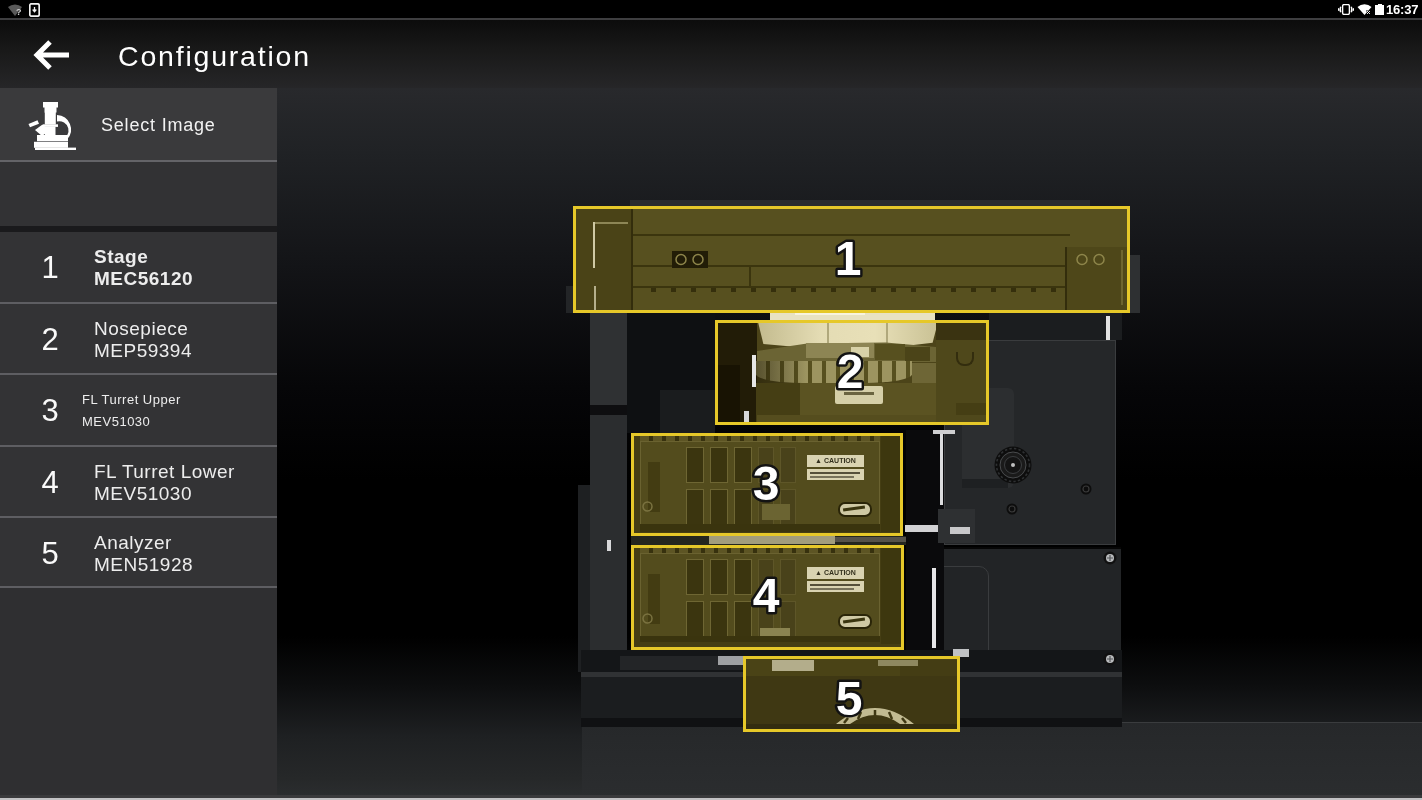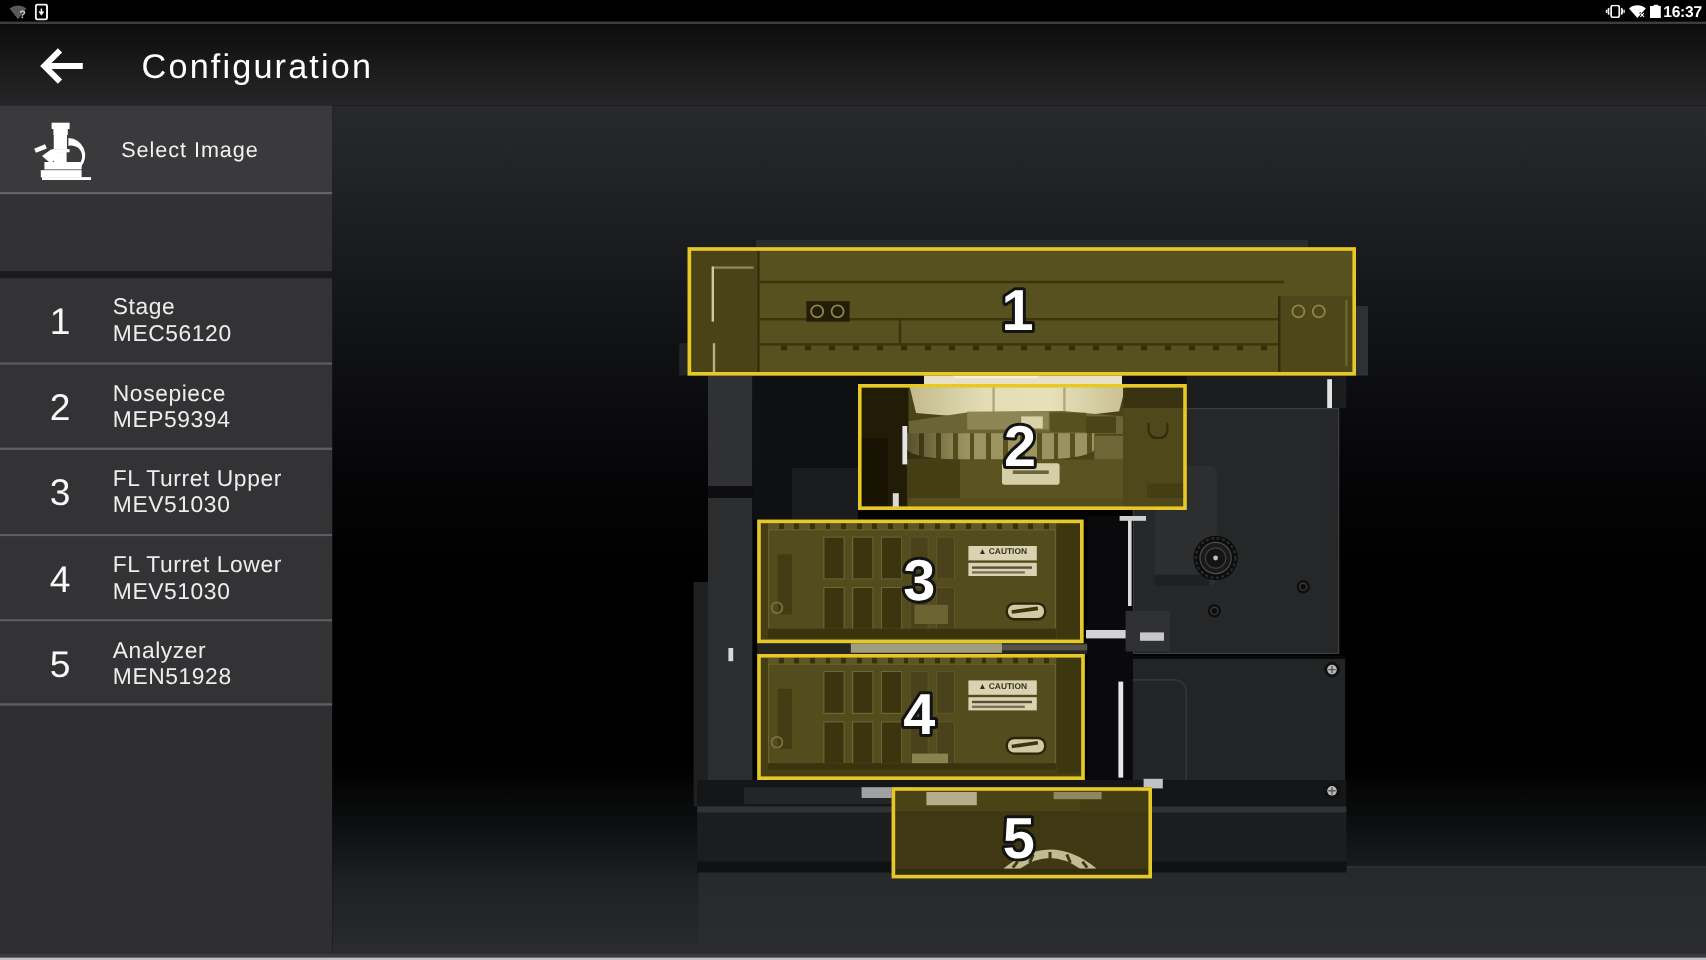--- a/index.html
+++ b/index.html
@@ -73,25 +73,25 @@
       <polygon points="7,28 14.5,22.5 22,28.5 14,34"></polygon>
       <polygon points="0.5,22 9.5,18.3 11,21.7 2,25.2"></polygon>
       <rect x="9" y="33" width="31" height="6.2"></rect>
       <rect x="6" y="39.8" width="34" height="6"></rect>
       <rect x="7" y="45.6" width="41" height="2.4"></rect>
     </g>
   </svg>
   <div class="a" style="left:101px;top:115px;color:#f2f2f2;font-size:18px;letter-spacing:0.8px;">Select Image</div>
 
   <div class="a" style="left:38px;top:250px;width:24px;text-align:center;color:#fafafa;font-size:31px;line-height:36px;">1</div>
-  <div class="a" style="left:94px;top:246px;color:#ededed;font-size:19px;line-height:22px;letter-spacing:0.5px;">Stage<br>MEC56120</div>
+  <div class="a" style="left:94px;top:246px;color:#ededed;font-size:19px;line-height:22px;letter-spacing:0.5px;font-weight:bold;">Stage<br>MEC56120</div>
   <div class="a" style="left:38px;top:322px;width:24px;text-align:center;color:#fafafa;font-size:31px;line-height:36px;">2</div>
   <div class="a" style="left:94px;top:318px;color:#ededed;font-size:19px;line-height:22px;letter-spacing:0.5px;">Nosepiece<br>MEP59394</div>
   <div class="a" style="left:38px;top:393px;width:24px;text-align:center;color:#fafafa;font-size:31px;line-height:36px;">3</div>
-  <div class="a" style="left:94px;top:389px;color:#ededed;font-size:19px;line-height:22px;letter-spacing:0.5px;">FL Turret Upper<br>MEV51030</div>
+  <div class="a" style="left:82px;top:389px;color:#ededed;font-size:13px;line-height:22px;letter-spacing:0.5px;">FL Turret Upper<br>MEV51030</div>
   <div class="a" style="left:38px;top:465px;width:24px;text-align:center;color:#fafafa;font-size:31px;line-height:36px;">4</div>
   <div class="a" style="left:94px;top:461px;color:#ededed;font-size:19px;line-height:22px;letter-spacing:0.5px;">FL Turret Lower<br>MEV51030</div>
   <div class="a" style="left:38px;top:536px;width:24px;text-align:center;color:#fafafa;font-size:31px;line-height:36px;">5</div>
   <div class="a" style="left:94px;top:532px;color:#ededed;font-size:19px;line-height:22px;letter-spacing:0.5px;">Analyzer<br>MEN51928</div>
 
 
   <div class="a" style="left:277px;top:88px;width:1145px;height:712px;background:linear-gradient(180deg,#28292c 0%,#202225 9%,#131417 25%,#060608 42%,#000 55%,#000 77%,#0d0e0f 84%,#1e2022 91%,#262829 97%,#2c2e30 100%);"></div>
   <div class="a" style="left:582px;top:722px;width:840px;height:78px;background:linear-gradient(180deg,#26282a,#2b2d2f);border-top:1px solid #3a3c3e;"></div>
   <div class="a" style="left:0;top:795px;width:1422px;height:3px;background:#3a3a3c;"></div>
   <div class="a" style="left:0;top:798px;width:1422px;height:2px;background:#c2c2c4;"></div>

